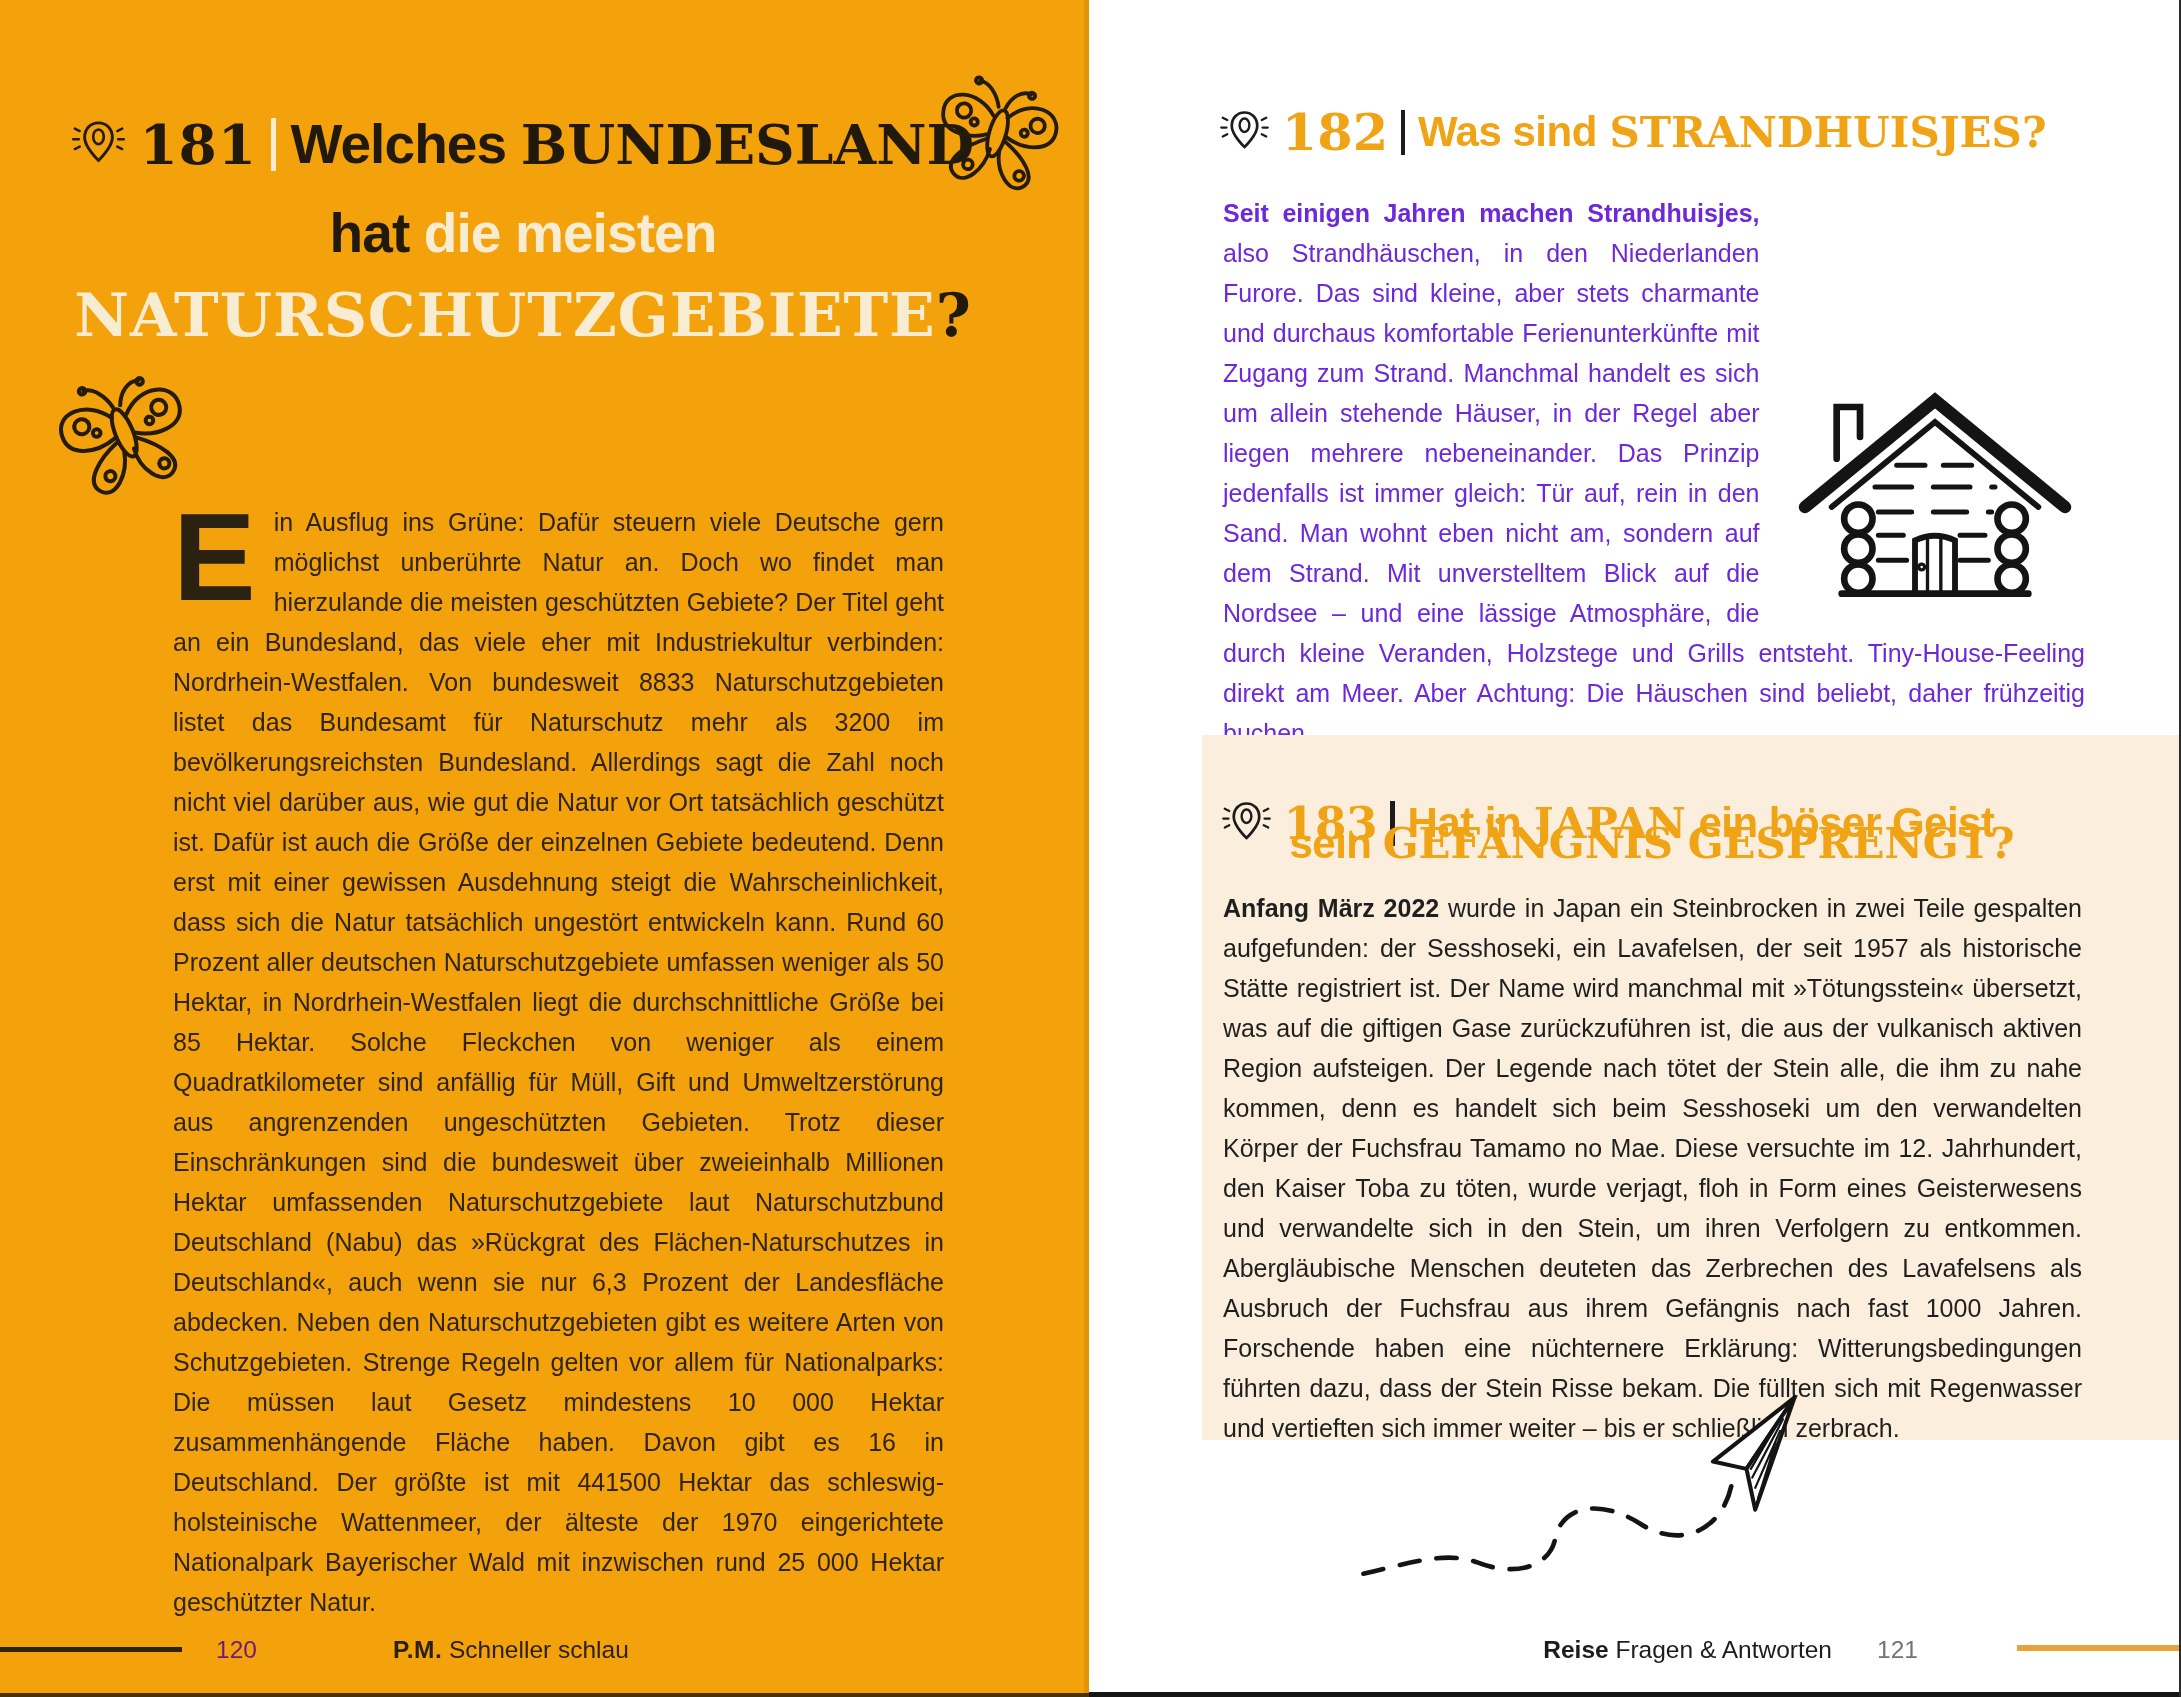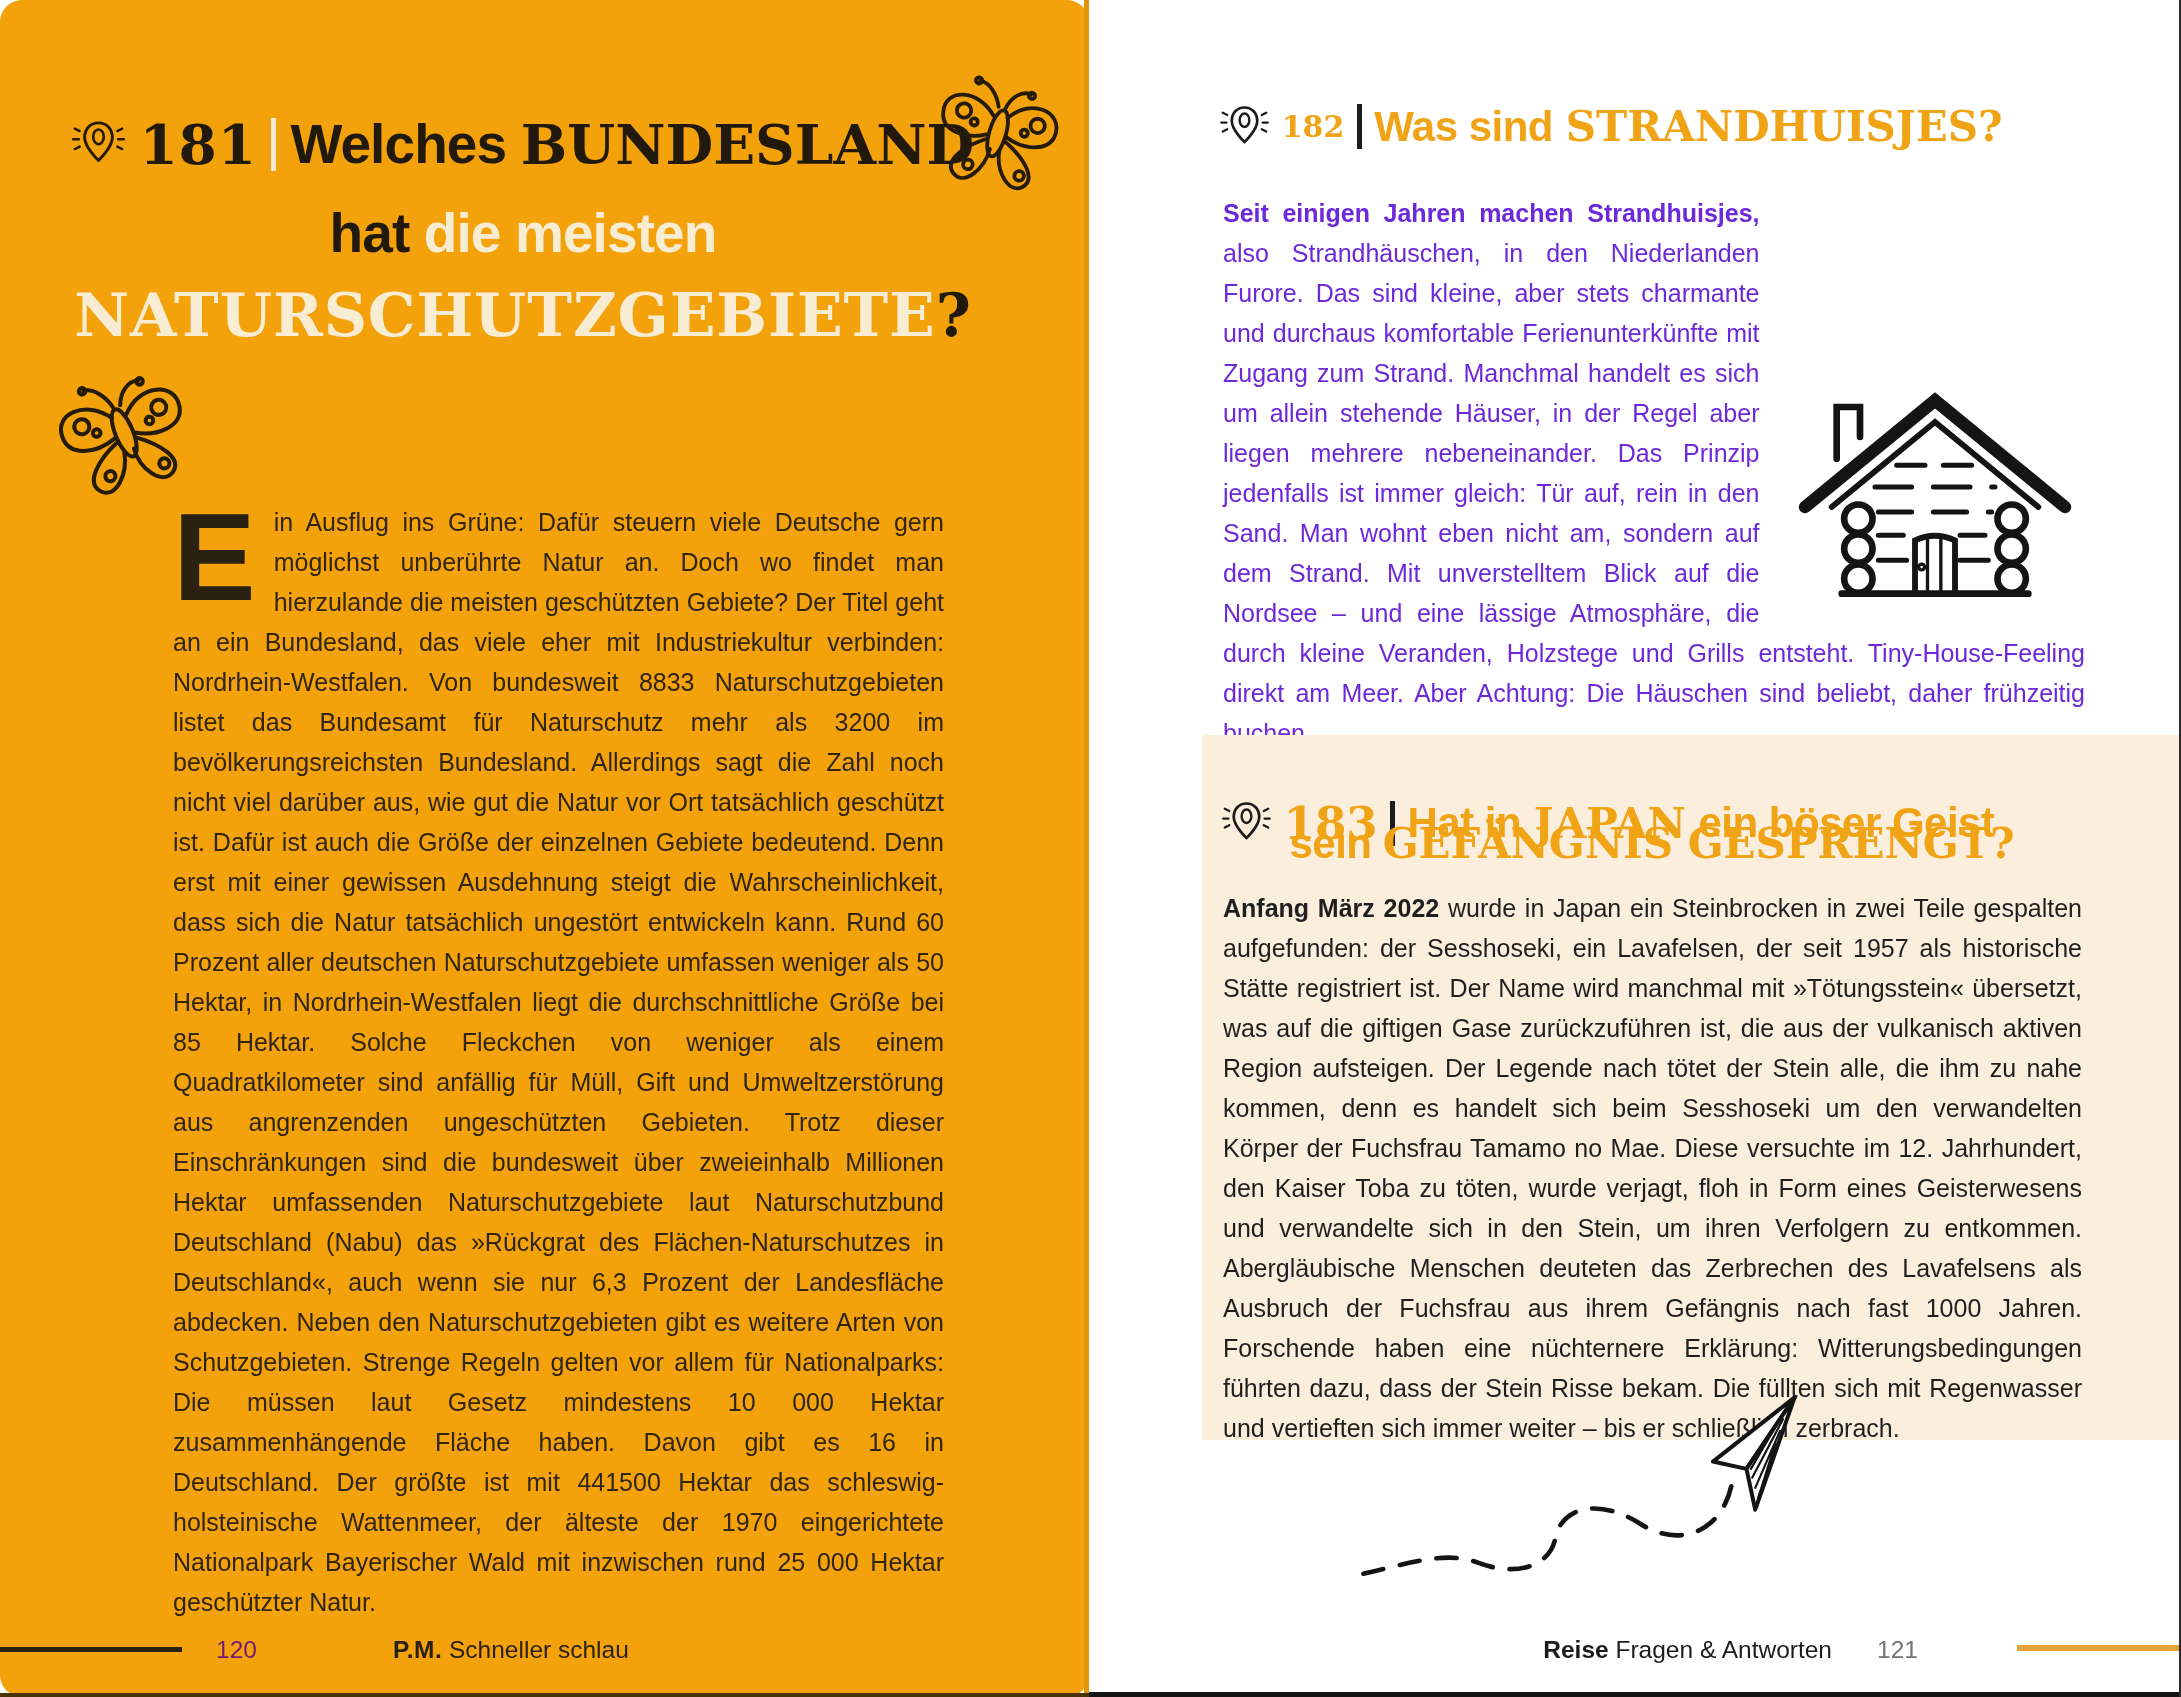--- a/index.html
+++ b/index.html
@@ -1,20 +1,20 @@
 <!DOCTYPE html>
 <html lang="de" style="font-size:14.5px"><head>
 <meta charset="utf-8">
 <style>
   html,body{margin:0;padding:0;background:#888;}
   .spread{position:relative;width:2182px;height:1697px;background:#ffffff;
           font-family:"Liberation Sans",sans-serif;overflow:hidden;}
 
   
-  .page-left{position:absolute;left:0;top:0;width:1089px;height:1697px;background:#f4a20c;border-radius:22px;}
+  .page-left{position:absolute;left:0;top:0;width:1089px;height:1697px;background:#f4a20c;}
   .gutter-shade{position:absolute;right:0;top:0;width:5.5px;height:100%;background:#e09406;}
   .page-right{position:absolute;left:1089px;top:0;width:1093px;height:1697px;background:#ffffff;}
   .edge-bottom-left{position:absolute;left:0;bottom:0;width:1089px;height:4.5px;background:#4a3208;}
   .edge-bottom-right{position:absolute;left:1089px;bottom:0;width:1093px;height:5.5px;background:#161616;}
   .edge-right{position:absolute;right:0;top:0;width:2.7px;height:100%;background:#2a2a2a;}
 
   .slab{font-family:"DejaVu Serif",serif;font-weight:bold;}
 
   
   .q181-title{position:absolute;left:64px;top:102px;width:918px;text-align:center;color:#211a0c;}
@@ -43,21 +43,21 @@
   .footer-left-page{position:absolute;left:216px;top:1636px;font-size:24.5px;color:#701a75;}
   .footer-left-brand{position:absolute;left:393px;top:1636px;font-size:24.5px;color:#2a2110;}
   .footer-left-brand b{letter-spacing:0.5px;}
   .footer-right{position:absolute;left:1089px;top:1636px;width:1093px;height:36px;}
   .footer-right-text{position:absolute;right:350px;top:0;font-size:24.5px;color:#1c1c1c;}
   .footer-right-num{position:absolute;right:264px;top:0;font-size:24.5px;color:#737373;}
   .footer-right-rule{position:absolute;right:0;top:9px;width:165px;height:5.5px;background:#e6a33b;}
 
   
   .q182-head{position:absolute;left:1220px;top:102px;width:909px;display:flex;align-items:center;gap:12.7px;color:#f0a315;}
-  .q182-num{font-size:30px;}
+  .q182-num{font-size:51px;}
   .qhead-bar{display:inline-block;width:4.5px;height:45px;background:#1c1c1c;}
   .q182-plain{font-size:42px;font-weight:bold;letter-spacing:-0.5px;}
   .q182-emph{font-size:42px;}
   .pin{flex:0 0 auto;color:#1c1c1c;}
   .pin-dark{color:#241b09;}
 
   .q182-body{position:absolute;left:1223px;top:193px;width:862px;
              font-size:25px;line-height:40px;color:#6d28d9;text-align:justify;}
   .house-float{float:right;width:300px;height:250px;margin:189px 0 0 25.5px;color:#141414;}
 

